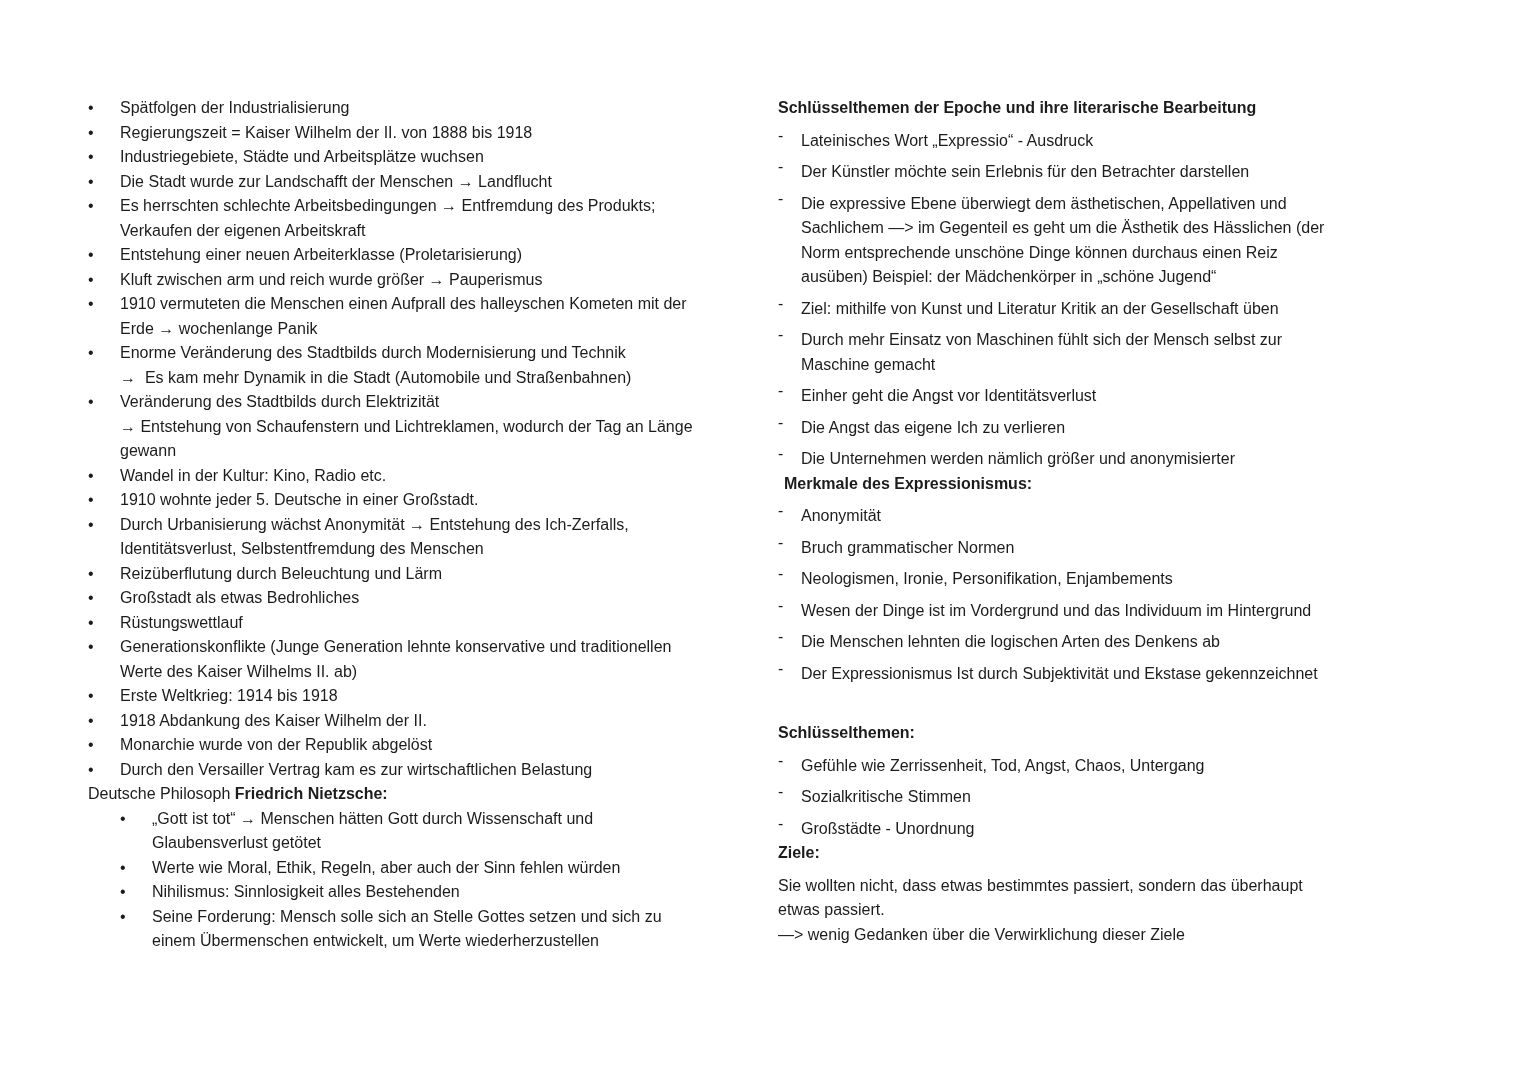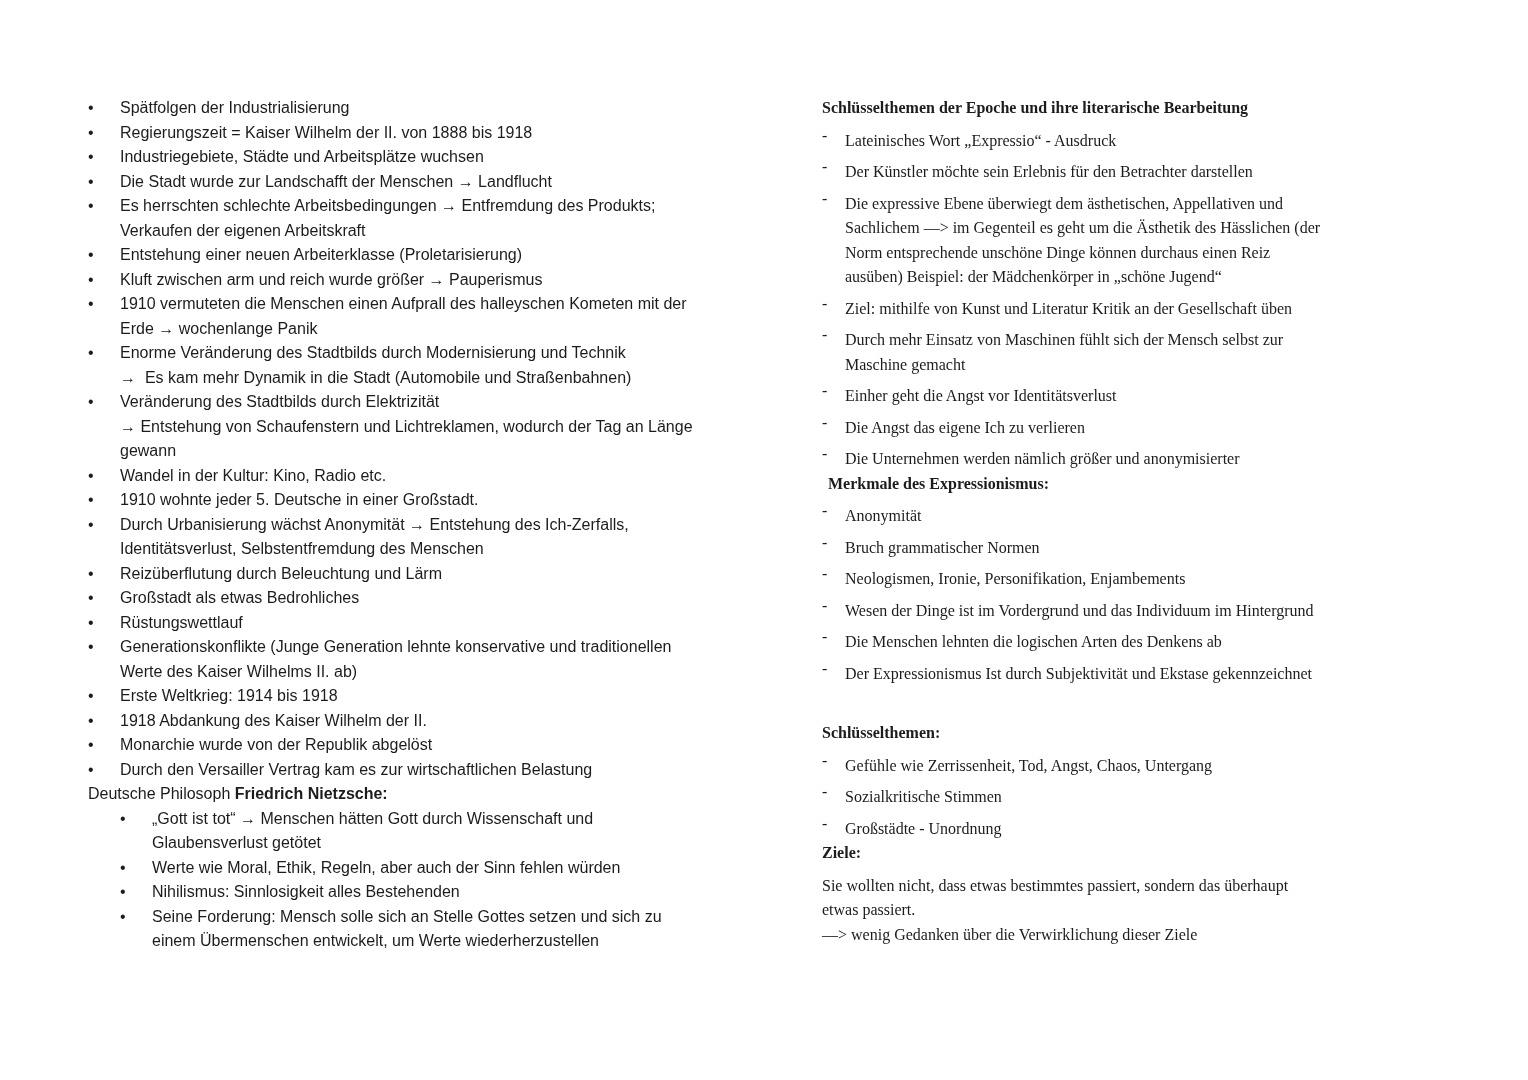--- a/index.html
+++ b/index.html
@@ -12,21 +12,21 @@
     width: 1528px;
     height: 1080px;
     font-family: "Liberation Sans", sans-serif;
     font-size: 16px;
     line-height: 24.5px;
     color: #1c1c1c;
     overflow: hidden;
   }
   .col { position: absolute; top: 96px; }
   .col-left  { left: 88px;  width: 706px; }
-  .col-right { left: 822px; width: 636px; font-family: Liberation Serif, serif; }
+  .col-right { left: 778px; width: 636px; }
 
   .sec-title {
     font-weight: bold;
     font-size: 16px;
     line-height: 24.5px;
     margin: 0;
   }
   .col-left .sec-title { margin-bottom: 0; }
   .col-right .sec-title { margin-bottom: 8px; }
   #merkmale-title { padding-left: 6px; }

